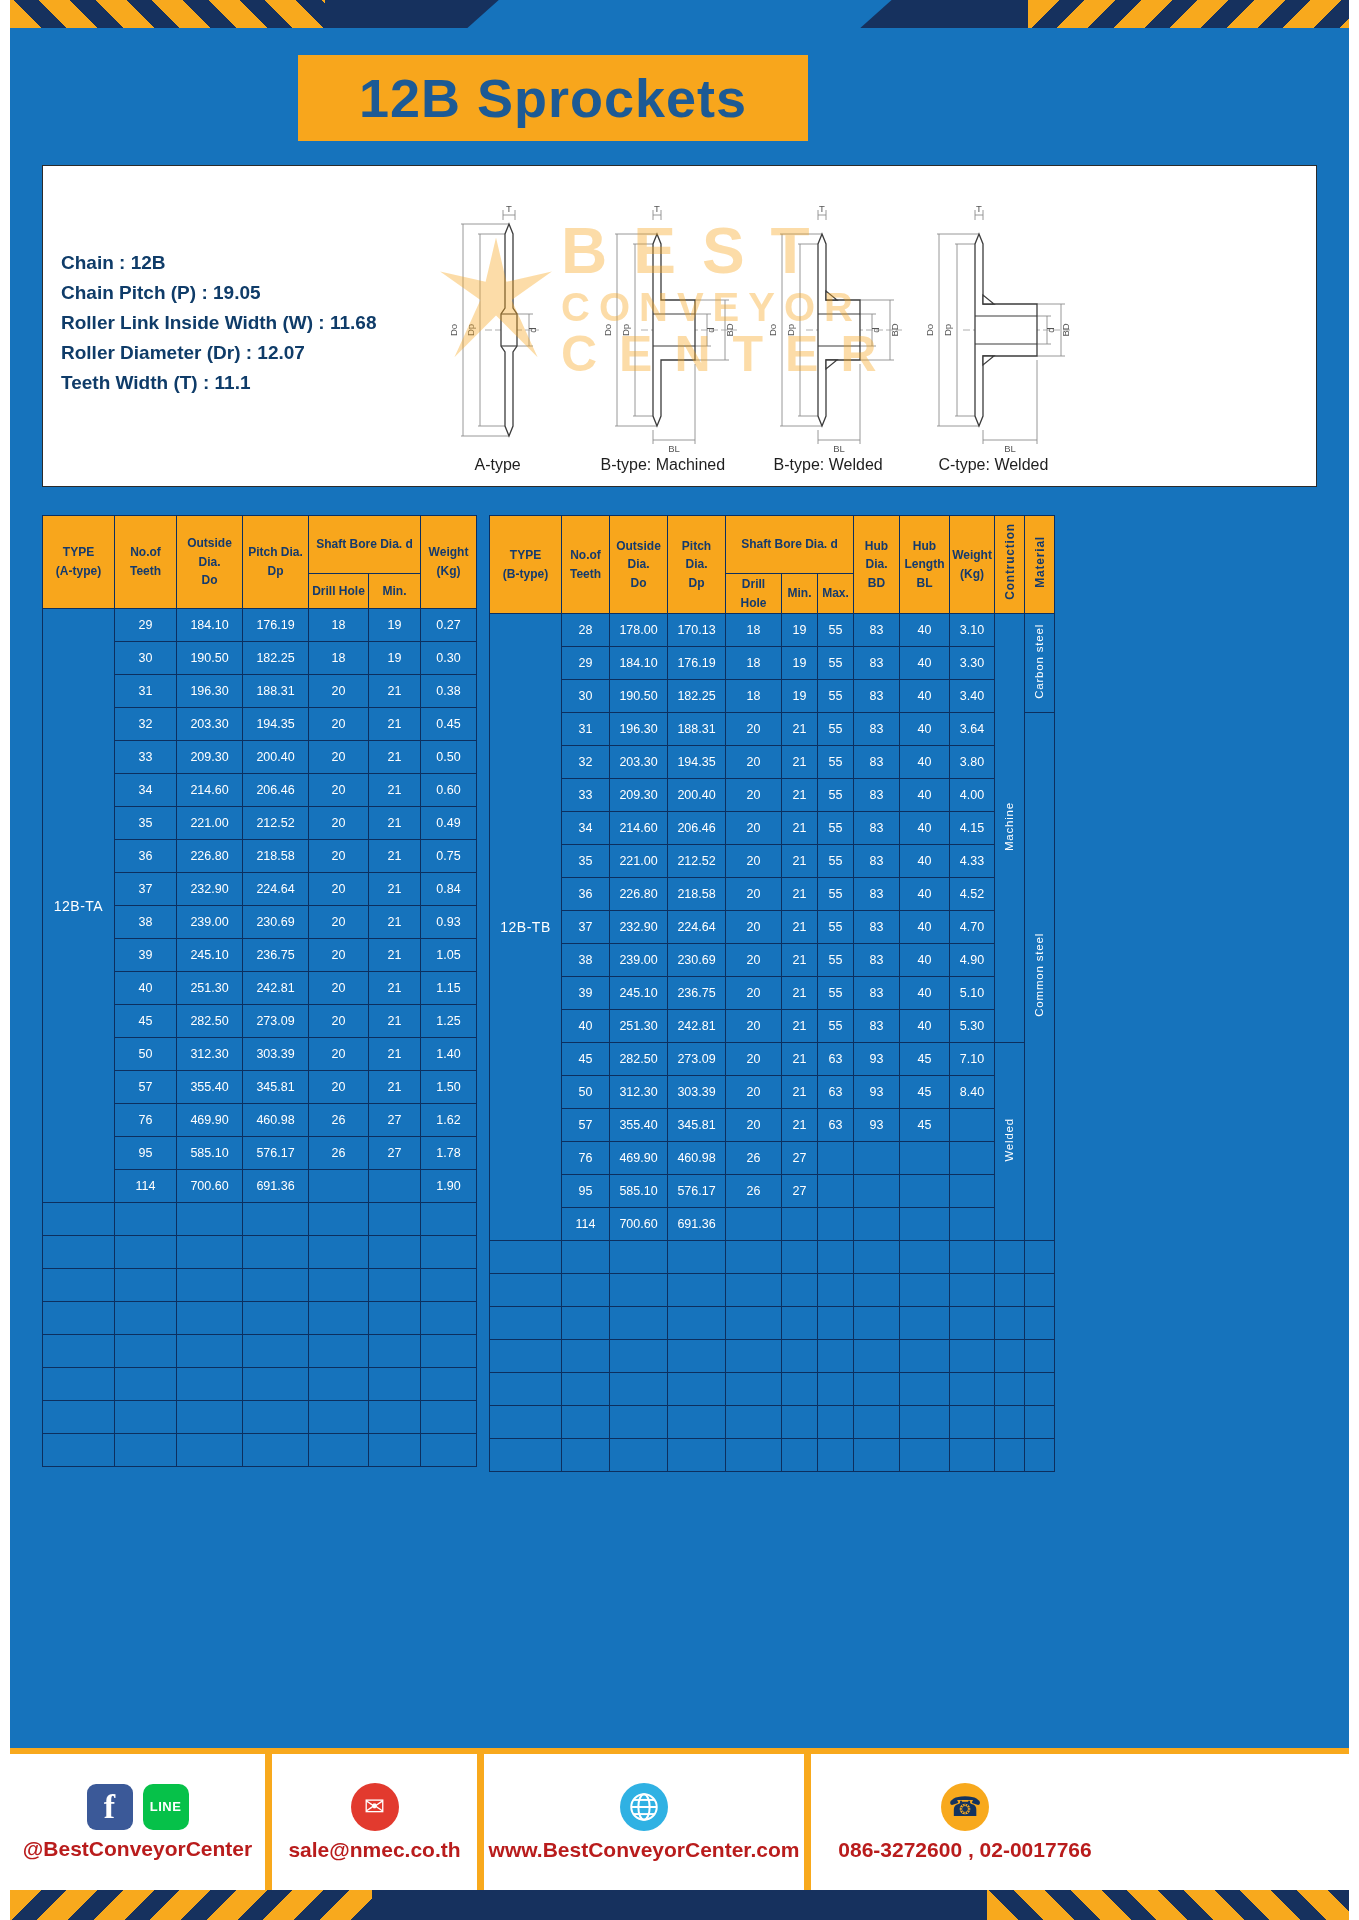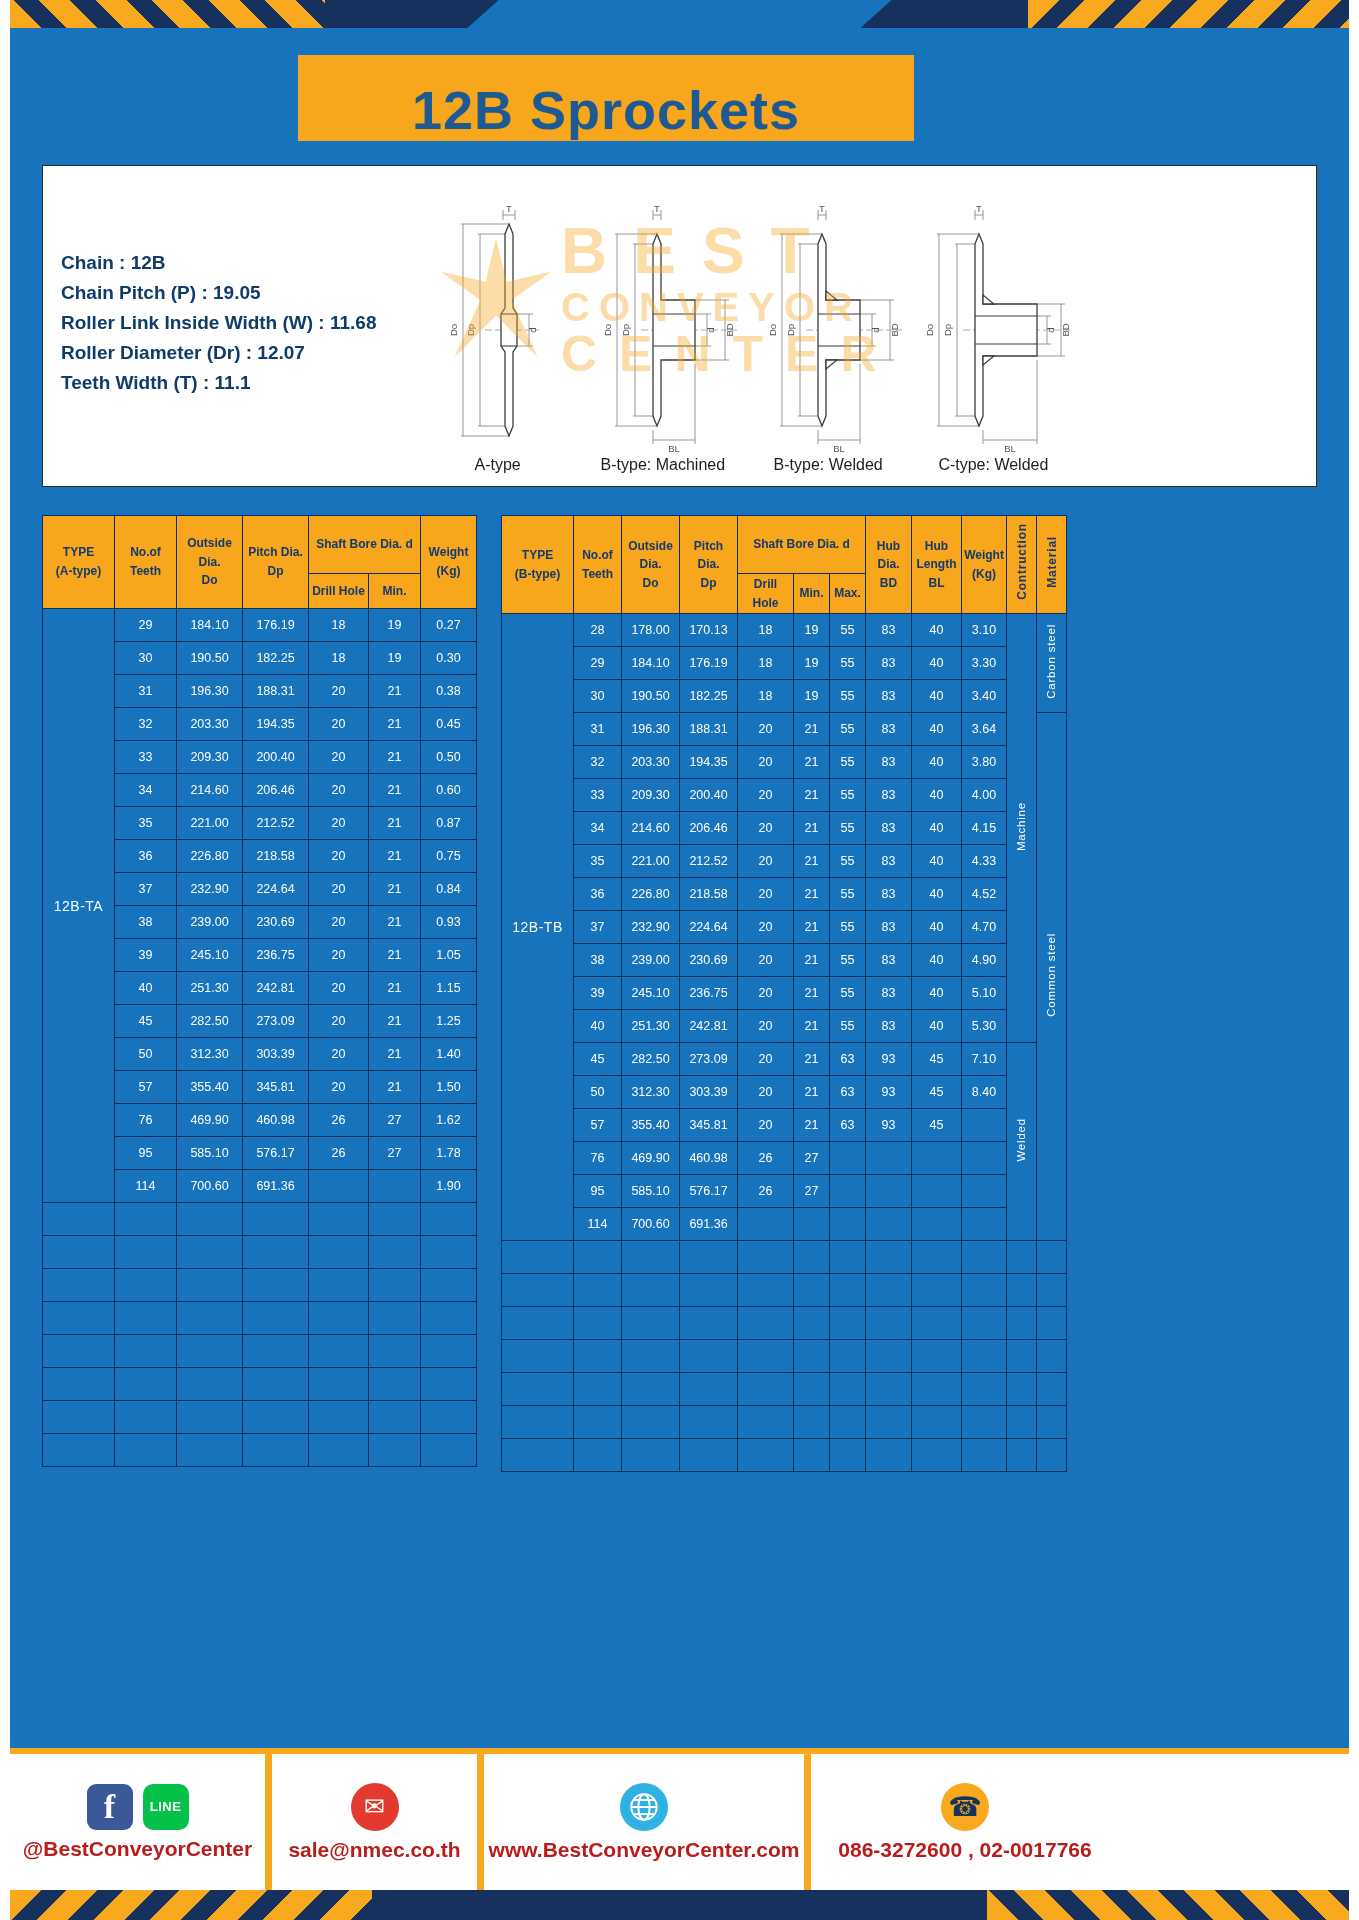--- a/index.html
+++ b/index.html
@@ -10,22 +10,22 @@
   
   .topbar{position:relative;height:28px;background:#1673bc}
   .hz{position:absolute;top:0;bottom:0}
   .hz-l{left:0;width:24%;background:repeating-linear-gradient(45deg,#f8a91d 0 22px,#16315e 22px 40px)}
   .hz-r{right:0;width:24%;background:repeating-linear-gradient(135deg,#f8a91d 0 22px,#16315e 22px 40px)}
   .wedge{position:absolute;top:0;bottom:0;background:#16315e}
   .wedge-l{left:23.5%;width:13%;clip-path:polygon(0 0,100% 0,82% 100%,0 100%)}
   .wedge-r{right:23.5%;width:13%;clip-path:polygon(18% 0,100% 0,100% 100%,0 100%)}
 
   
-  .title-banner{width:616px;height:86px;margin:27px 0 0 288px;background:#f8a61c;
-    display:flex;align-items:flex-end;justify-content:center}
+  .title-banner{width:510px;height:86px;margin:27px 0 0 288px;background:#f8a61c;
+    display:flex;align-items:center;justify-content:center}
   .title-banner h1{font-size:54px;font-weight:bold;color:#1d5a94;letter-spacing:1px}
 
   
   .spec-panel{position:relative;margin:24px 32px 0;height:322px;background:#fff;border:1px solid #2b2b2b;
     display:flex;overflow:hidden}
   .spec-text{width:348px;padding:86px 0 0 18px;display:flex;flex-direction:column;gap:8px;position:relative;z-index:1}
   .spec-line{color:#0f3c69;font-weight:bold;font-size:19px;white-space:nowrap}
   .diagrams{flex:1;display:flex;padding:12px 240px 4px 24px;position:relative;z-index:1}
   .diagram{flex:1;display:flex;flex-direction:column;align-items:center;justify-content:flex-end}
   .diagram svg{height:250px;width:auto}
@@ -38,21 +38,21 @@
 
   .watermark{position:absolute;left:388px;top:52px;display:flex;align-items:center;
     opacity:.38;z-index:2;pointer-events:none}
   .wm-logo{width:130px;height:130px}
   .wm-text div{font-weight:bold;color:#f8a61c;line-height:1.06}
   .wm1{font-size:64px;letter-spacing:26px}
   .wm2{font-size:40px;letter-spacing:9px}
   .wm3{font-size:50px;letter-spacing:22px}
 
   
-  .tables{display:flex;gap:24px;margin:28px 0 0 32px;align-items:flex-start}
+  .tables{display:flex;gap:12px;margin:28px 0 0 32px;align-items:flex-start}
   table{border-collapse:collapse;table-layout:fixed;background:#1673bc}
   .ta{width:434px}
   .tb{width:565px}
   th,td{border:1.5px solid #0c2f5f}
   th{background:#f8a61c;color:#143a6d;font-size:12px;font-weight:bold;text-align:center;
      white-space:pre-line;line-height:1.55;padding:1px 2px;vertical-align:middle}
   thead tr:nth-child(1) th{height:58px}
   thead tr:nth-child(2) th{height:35px}
   td{color:#fff;font-size:12.5px;text-align:center;height:33px;padding:0 2px;vertical-align:middle}
   .type-cell{font-size:14px;letter-spacing:.5px}
@@ -354,21 +354,21 @@
             <td>20</td>
             <td>21</td>
             <td>0.60</td>
           </tr>
           <tr>
             <td>35</td>
             <td>221.00</td>
             <td>212.52</td>
             <td>20</td>
             <td>21</td>
-            <td>0.87</td>
+            <td>0.49</td>
           </tr>
           <tr>
             <td>36</td>
             <td>226.80</td>
             <td>218.58</td>
             <td>20</td>
             <td>21</td>
             <td>0.75</td>
           </tr>
           <tr>

